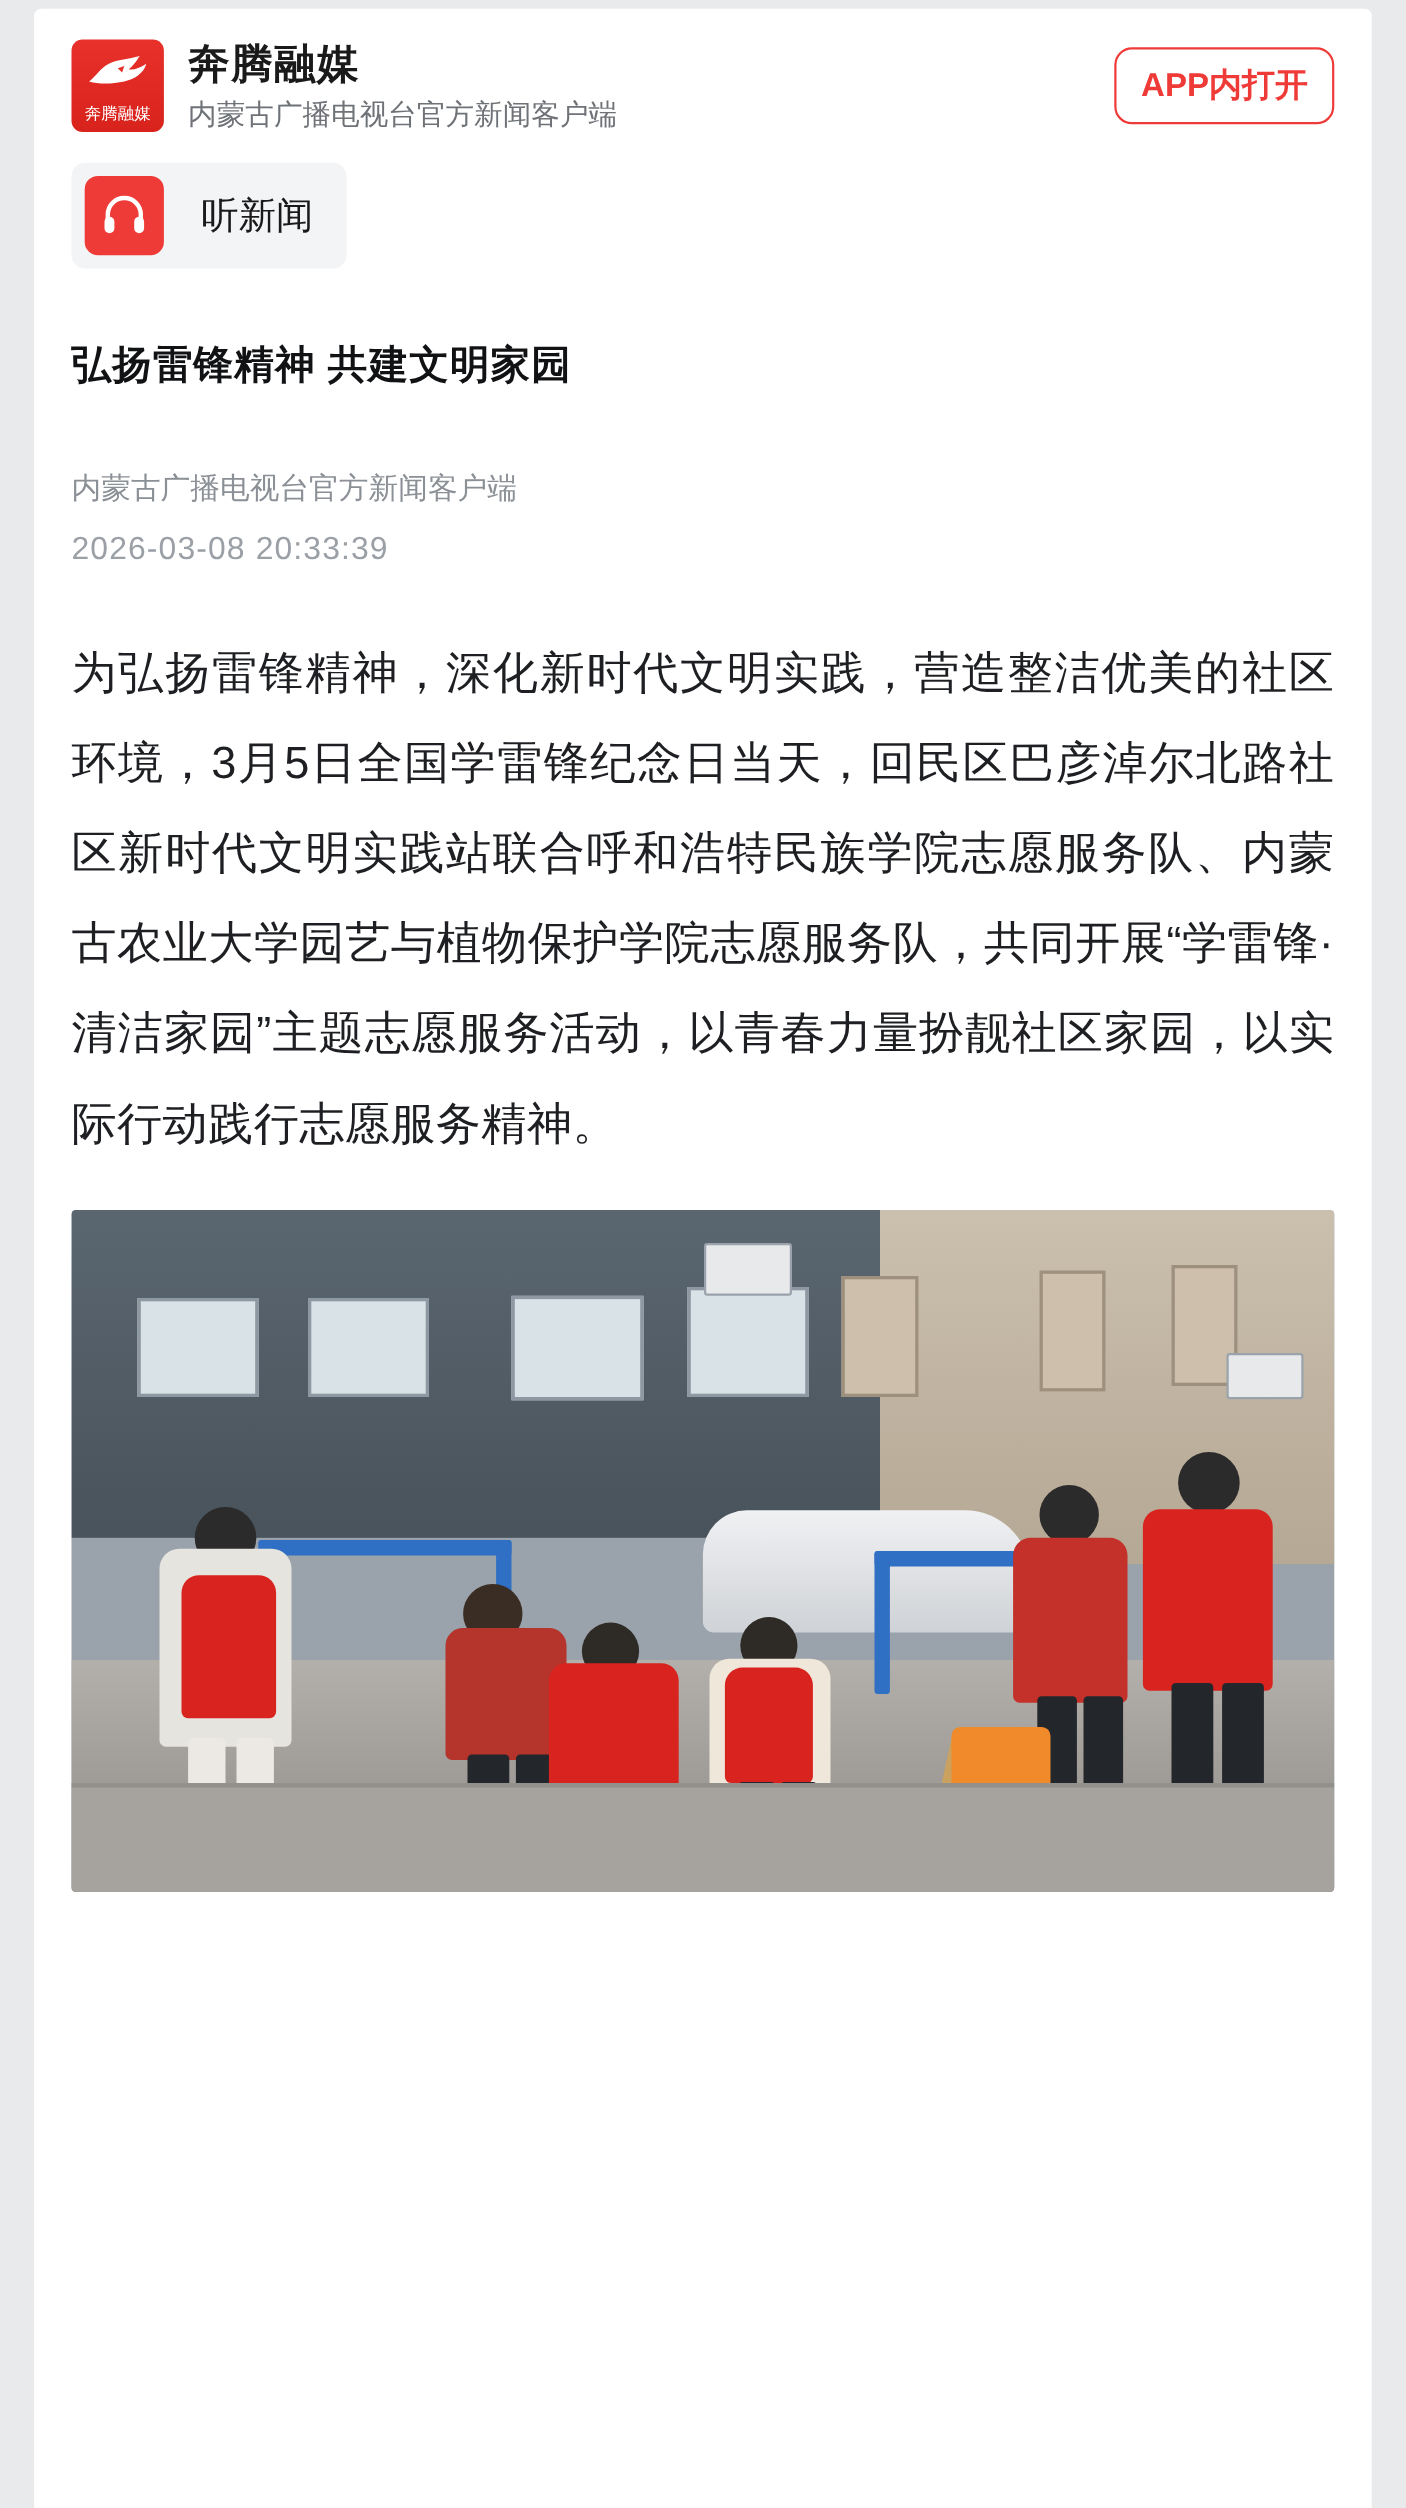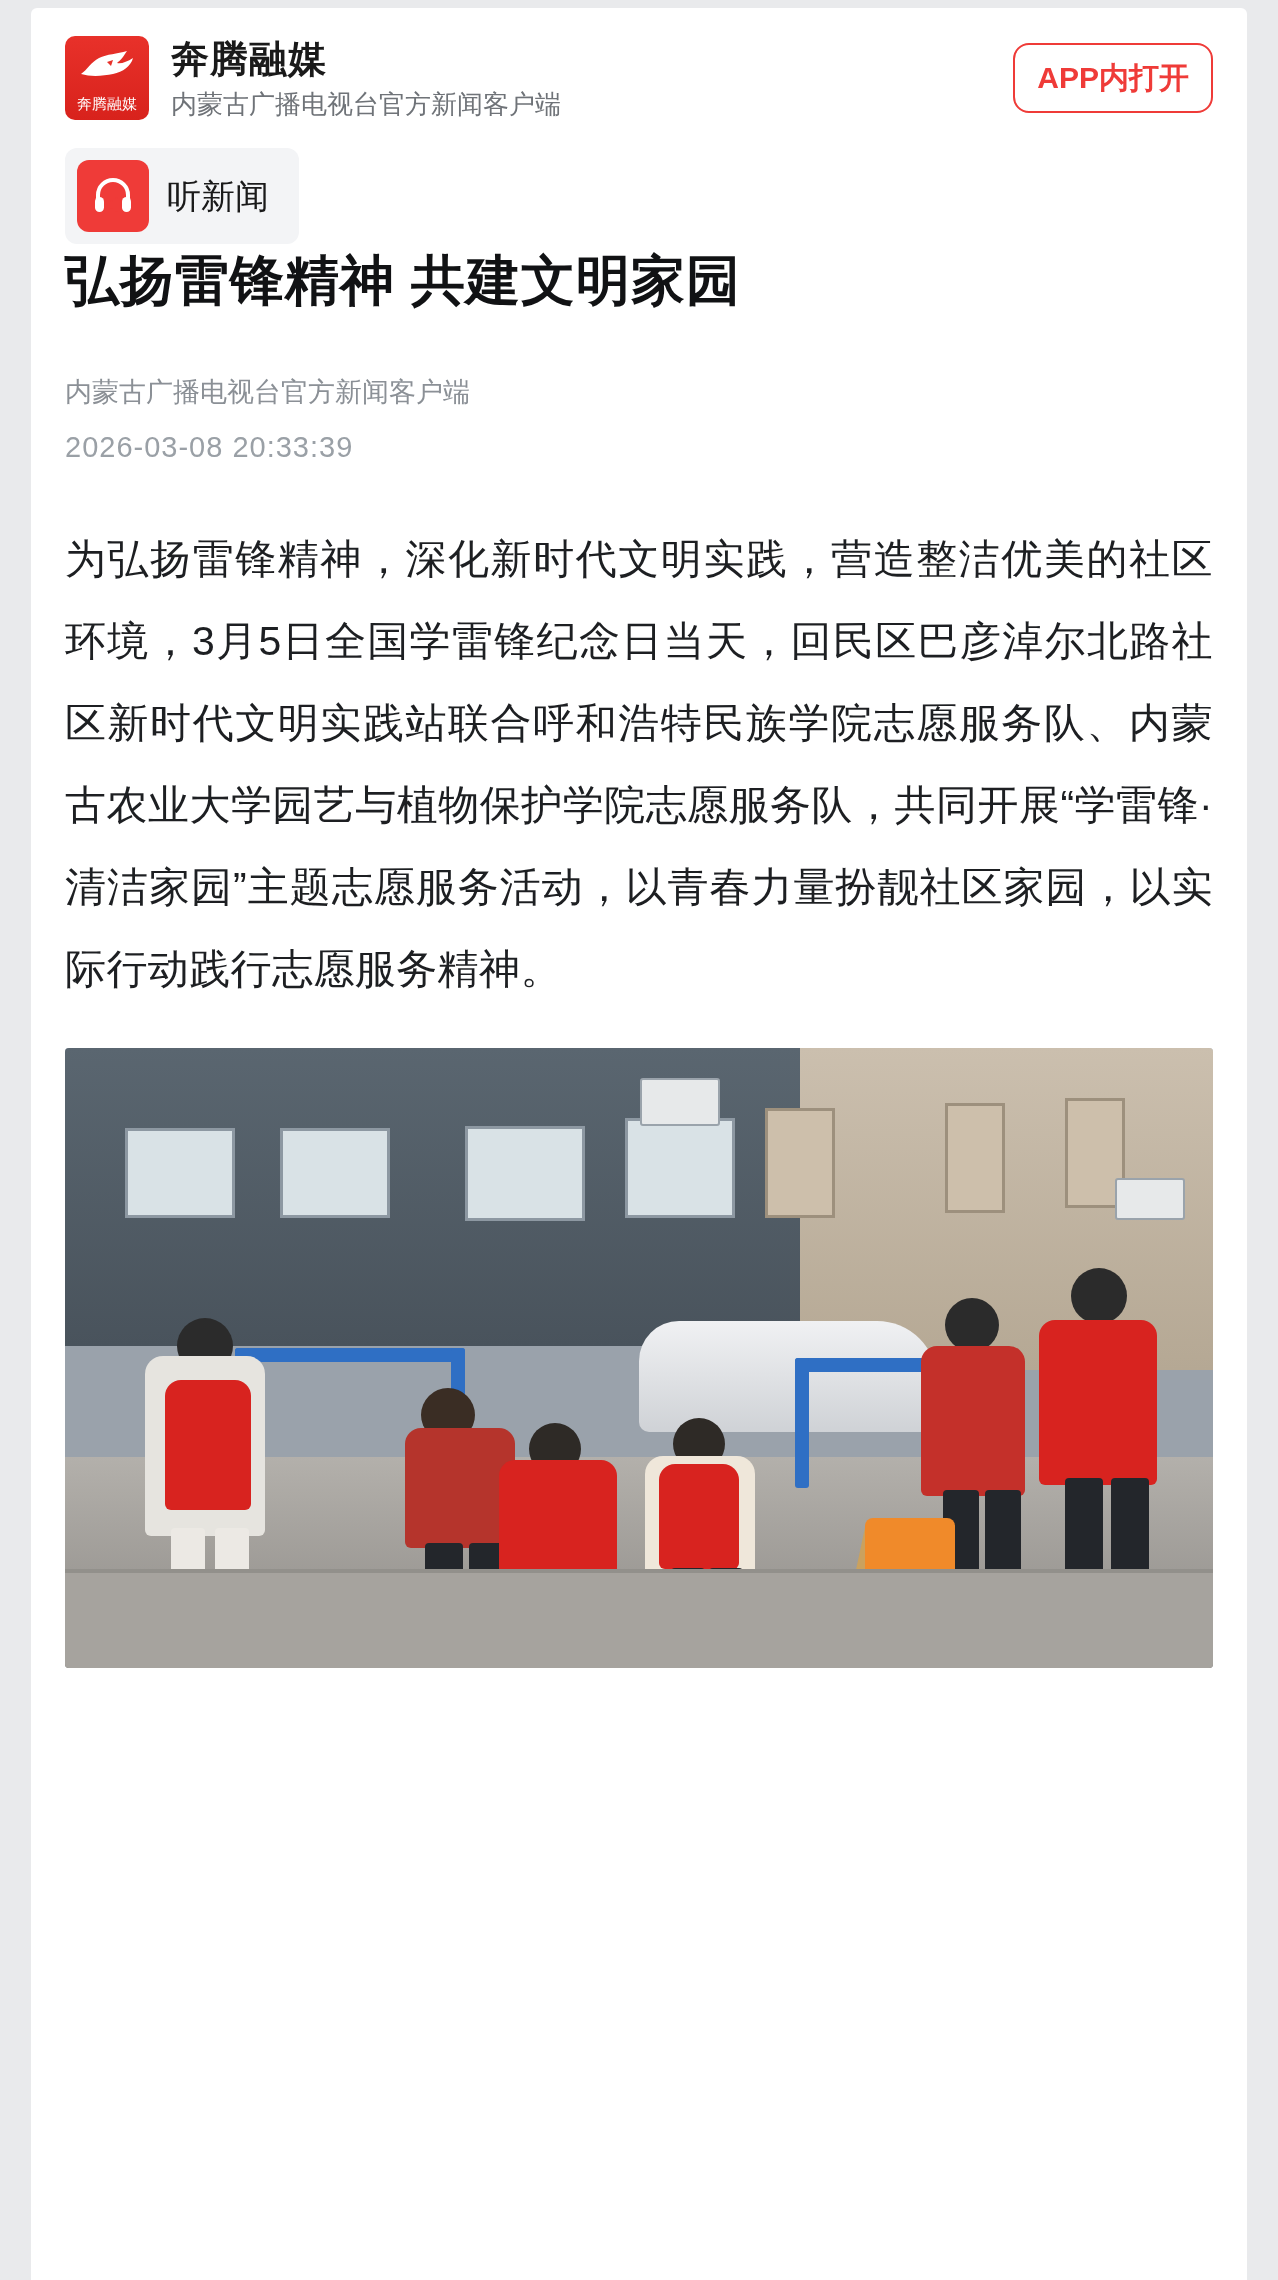--- a/index.html
+++ b/index.html
@@ -93,20 +93,21 @@
   }
 
   
   .listen-wrap { padding: 10px 34px 0 34px; }
   .listen-bar {
     display: inline-flex;
     align-items: center;
     background: #f3f4f6;
     border-radius: 12px;
     padding: 12px 30px 12px 12px;
+    gap: 16px;
   }
   .listen-icon {
     width: 72px;
     height: 72px;
     border-radius: 12px;
     background: #ef3b38;
     display: flex;
     align-items: center;
     justify-content: center;
     flex: 0 0 auto;
@@ -117,21 +118,22 @@
     font-size: 34px;
     color: #1a1a1a;
     line-height: 40px;
     font-weight: 500;
     white-space: nowrap;
   }
 
   
   .article { padding: 0 34px; }
   .headline {
-    font-size: 54px;
+    margin-top: 52px;
+    font-size: 36px;
     font-weight: bold;
     color: #111214;
     line-height: 72px;
     letter-spacing: 1px;
   }
   .meta-source {
     margin-top: 58px;
     font-size: 27px;
     color: #8b9096;
     line-height: 36px;

